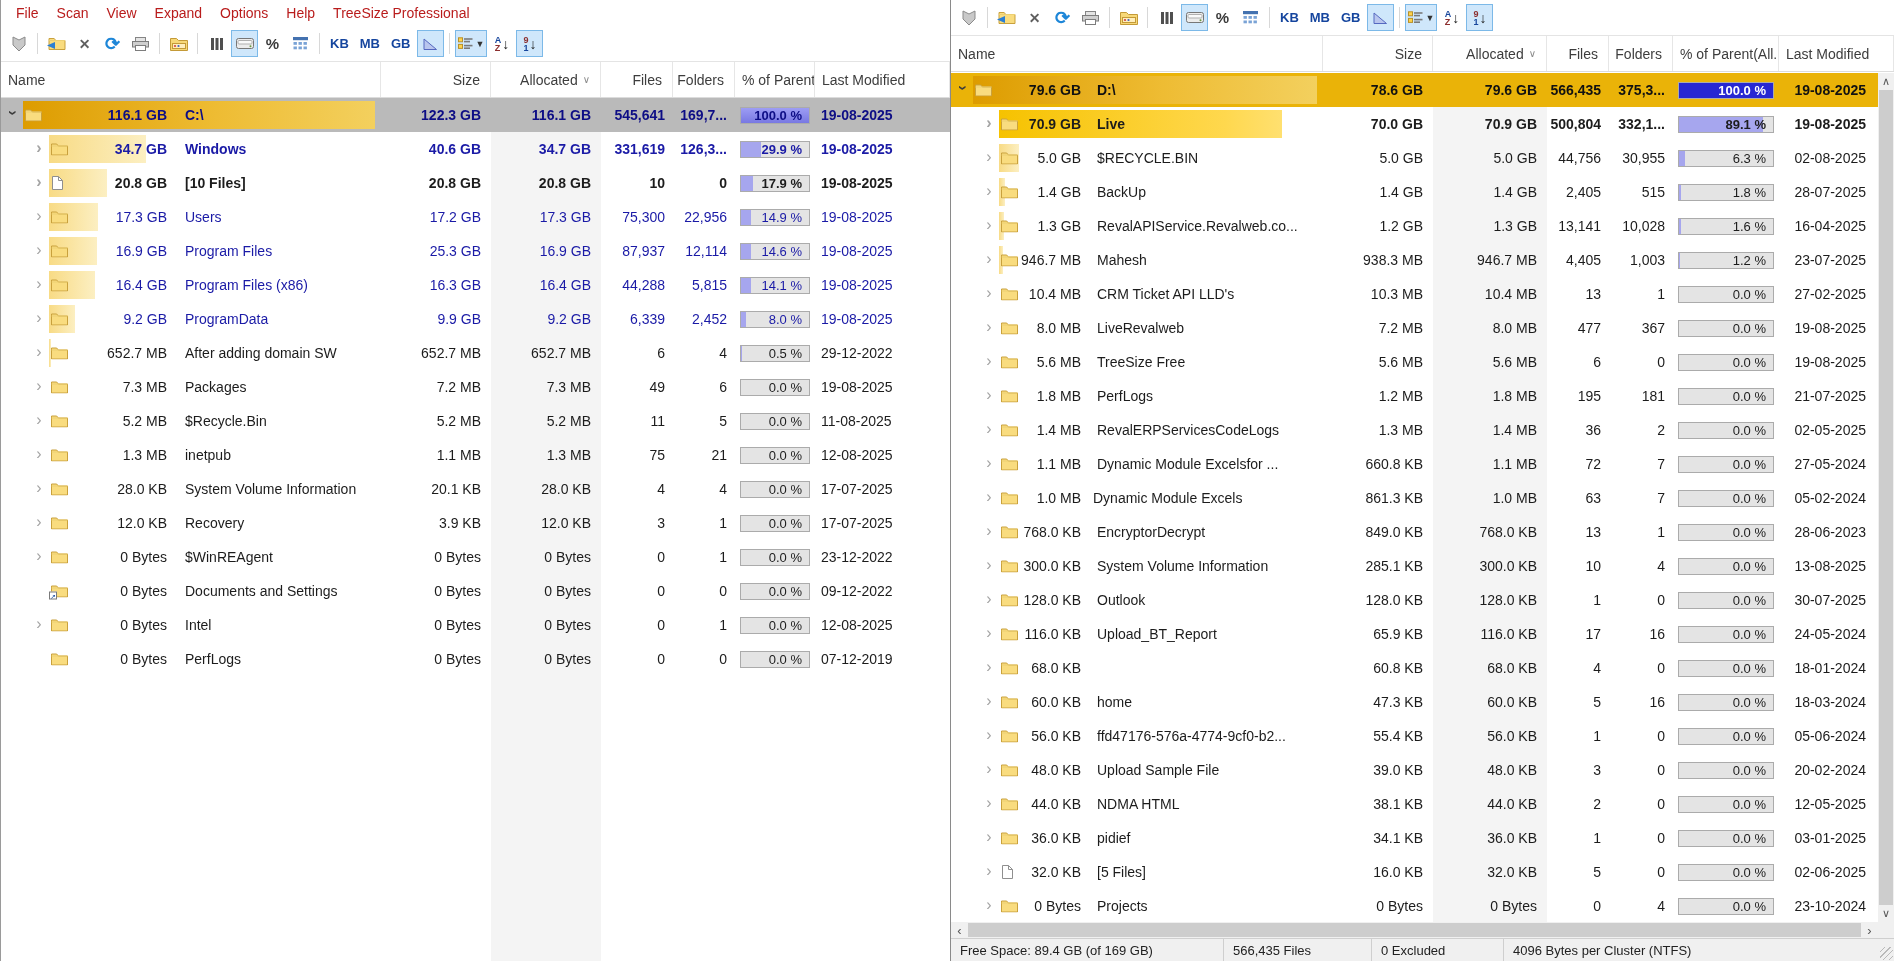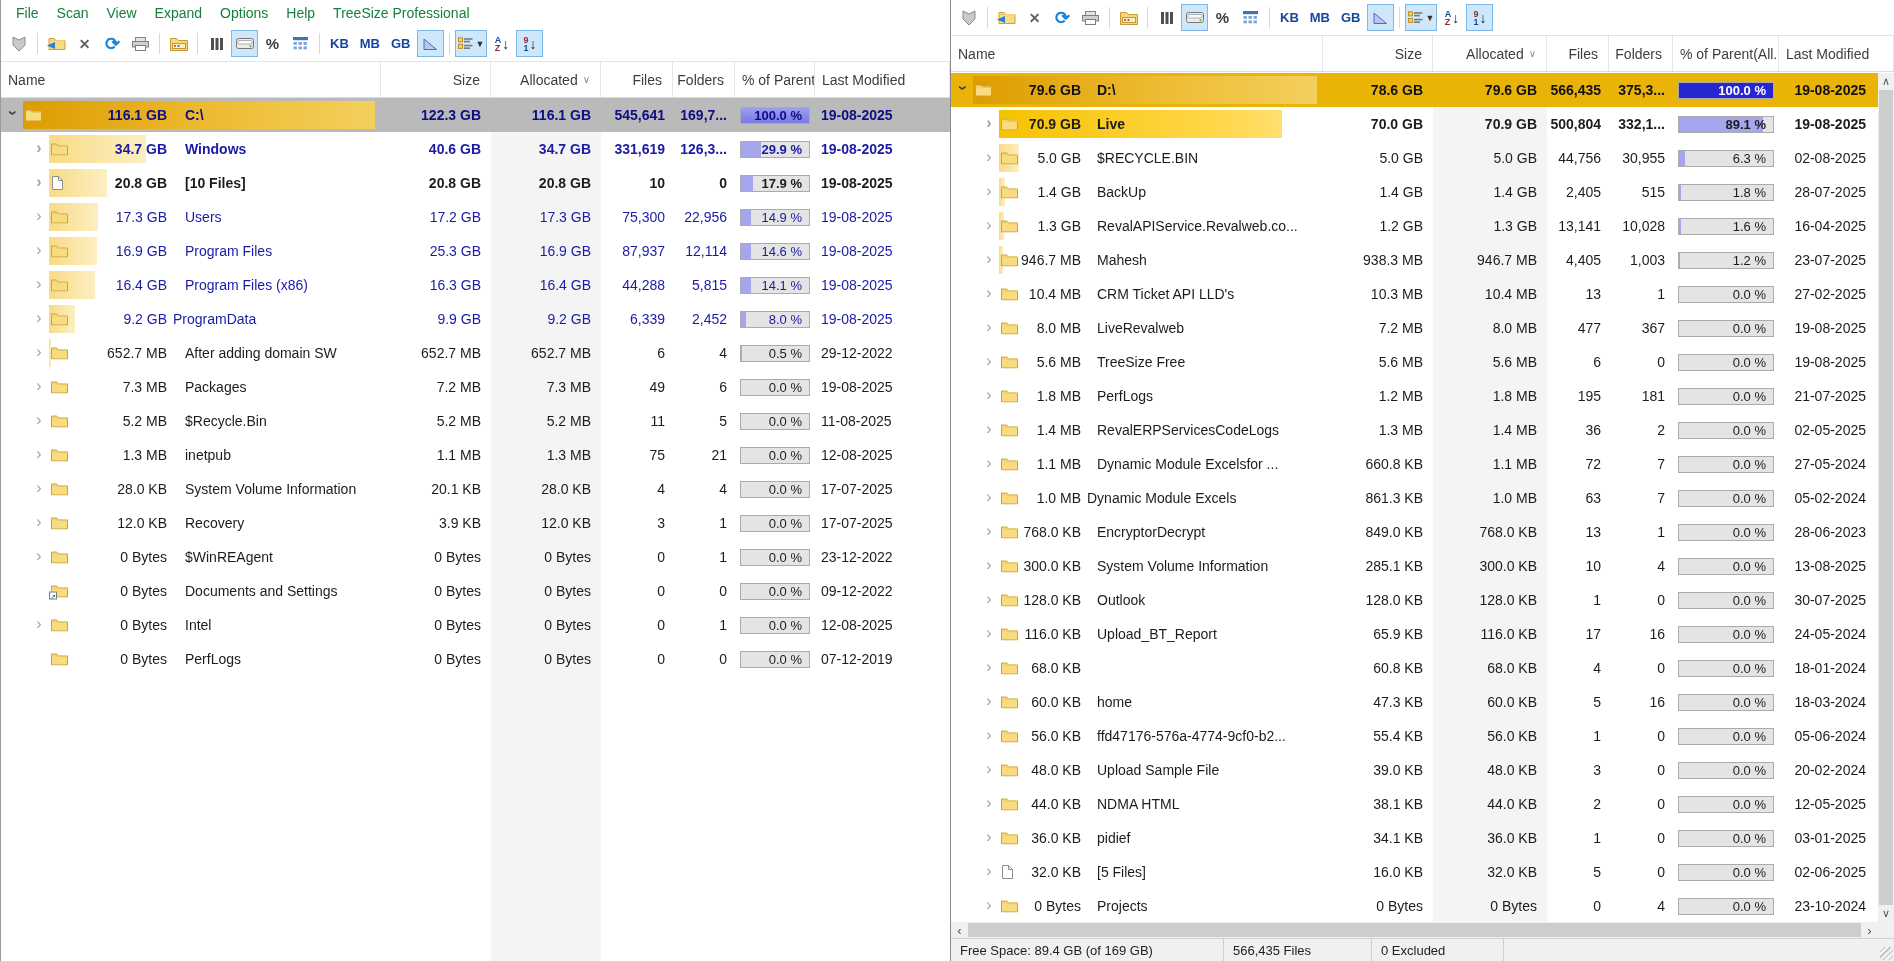--- a/index.html
+++ b/index.html
@@ -6,21 +6,21 @@
   html,body { margin:0; padding:0; width:1894px; height:961px; overflow:hidden;
     font-family:"Liberation Sans", sans-serif; background:#fff; }
   .screen { position:relative; width:1894px; height:961px; background:#fff; }
 
   
   .win { position:absolute; top:0; height:961px; background:#fff; }
   .win-left  { left:0; width:950px; border-left:1px solid #9a9a9a; display:flex; flex-direction:column; overflow:hidden; }
   .win-right { left:950px; width:944px; border-left:1px solid #8a8a8a; overflow:hidden; }
 
   
-  .menubar { height:26px; display:flex; align-items:center; padding-left:6px; font-size:14px; color:#15803d; background:#fff; }
+  .menubar { height:26px; display:flex; align-items:center; padding-left:6px; font-size:14px; color:#b91c1c; background:#fff; }
   .mi { padding:2px 9px; cursor:default; }
 
   
   .toolbar { height:36px; display:flex; align-items:center; padding:0 4px; gap:1px; background:#fff; border-bottom:1px solid #e4e4e4; }
   .tbtn { height:27px; min-width:27px; display:inline-flex; align-items:center; justify-content:center;
           border:1px solid transparent; padding:0 2px; position:relative; }
   .tbtn.active { background:#cfe7fb; border-color:#7cb9e8; }
   .tbtn .txt { font-weight:bold; font-size:13px; color:#15459e; padding:0 2px; }
   .tsep { width:1px; height:21px; background:#d8d8d8; margin:0 4px; }
   .glyph { line-height:1; }
@@ -425,21 +425,21 @@
             <div class="cell namec">
               <div class="bar pale" style="left: 48px; width: 26.08px;"></div>
               <span class="chev closed" style="left: 30px;">›</span>
               <span class="icw" style="left: 50px; position: absolute;">
                 <svg width="17" height="13" viewBox="0 0 17 13">
                   <path d="M0.5 1.5h5.2l1.6 2H16.5v9H0.5z" fill="#f9dc7f" stroke="#c9a13d"></path>
                   <path d="M0.5 3.5h16" stroke="#eccf72" fill="none"></path>
                 </svg>
               </span>
               <span class="szl" style="right: 214px;">9.2 GB</span>
-              <span class="fnm" style="left: 172px;">ProgramData</span>
+              <span class="fnm" style="left: 184px;">ProgramData</span>
             </div>
             <div class="cell sizec">9.9 GB</div>
             <div class="cell allocc">9.2 GB</div>
             <div class="cell filesc">6,339</div>
             <div class="cell foldc">2,452</div>
             <div class="cell pctc">
               <div class="pctbox">
                 <div class="pctfill" style="width: 8%;"></div>
                 <span class="pcttxt">8.0 %</span>
               </div>
@@ -1143,21 +1143,21 @@
           <div class="row" style="grid-template-columns: 372px 110px 114px 62px 64px 106px 1fr;">
             <div class="cell namec">
               <span class="chev closed" style="left: 30px;">›</span>
               <span class="icw" style="left: 50px; position: absolute;">
                 <svg width="17" height="13" viewBox="0 0 17 13">
                   <path d="M0.5 1.5h5.2l1.6 2H16.5v9H0.5z" fill="#f9dc7f" stroke="#c9a13d"></path>
                   <path d="M0.5 3.5h16" stroke="#eccf72" fill="none"></path>
                 </svg>
               </span>
               <span class="szl" style="right: 242px;">1.0 MB</span>
-              <span class="fnm" style="left: 136px;">Dynamic Module Excels</span>
+              <span class="fnm" style="left: 142px;">Dynamic Module Excels</span>
             </div>
             <div class="cell sizec">861.3 KB</div>
             <div class="cell allocc">1.0 MB</div>
             <div class="cell filesc">63</div>
             <div class="cell foldc">7</div>
             <div class="cell pctc">
               <div class="pctbox">
                 <span class="pcttxt">0.0 %</span>
               </div>
             </div>
@@ -1451,17 +1451,18 @@
       <div class="harrow">‹</div>
       <div class="hthumb"></div>
       <div class="harrow">›</div>
     </div>
     <div class="corner"></div>
 
     <footer class="statusbar">
       <div class="seg" style="min-width:273px">Free Space: 89.4 GB  (of 169 GB)</div>
       <div class="seg" style="min-width:148px">566,435  Files</div>
       <div class="seg" style="min-width:132px">0 Excluded</div>
+      <div class="seg" style="border-right:none;flex:1">4096  Bytes per Cluster (NTFS)</div>
       <div class="grip"></div>
     </footer>
   </section>
 
 </div>
 
 </body></html>

